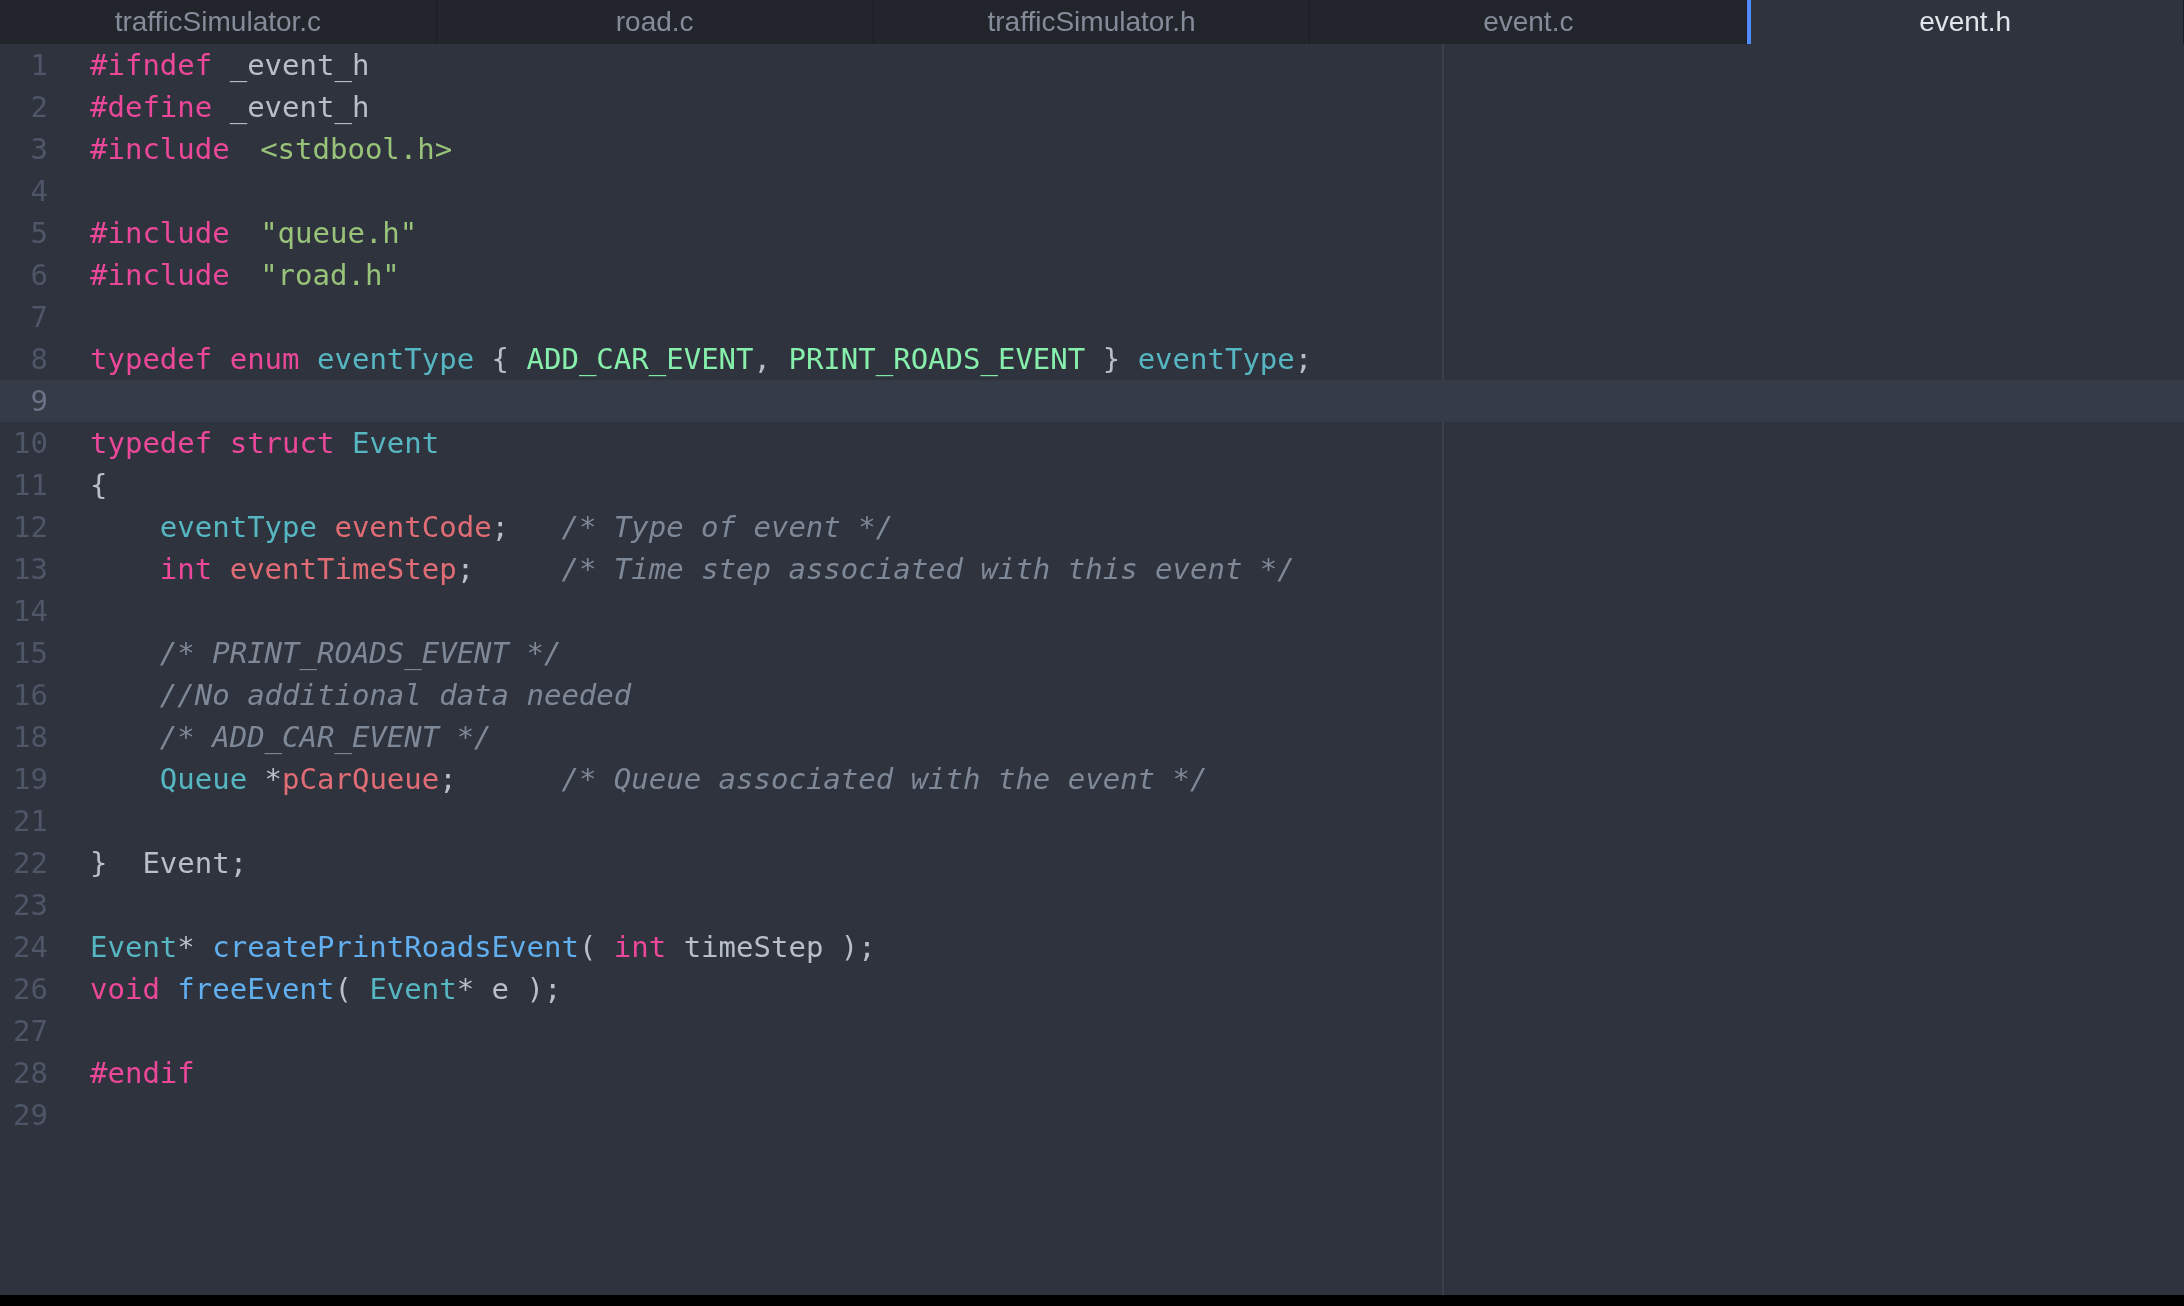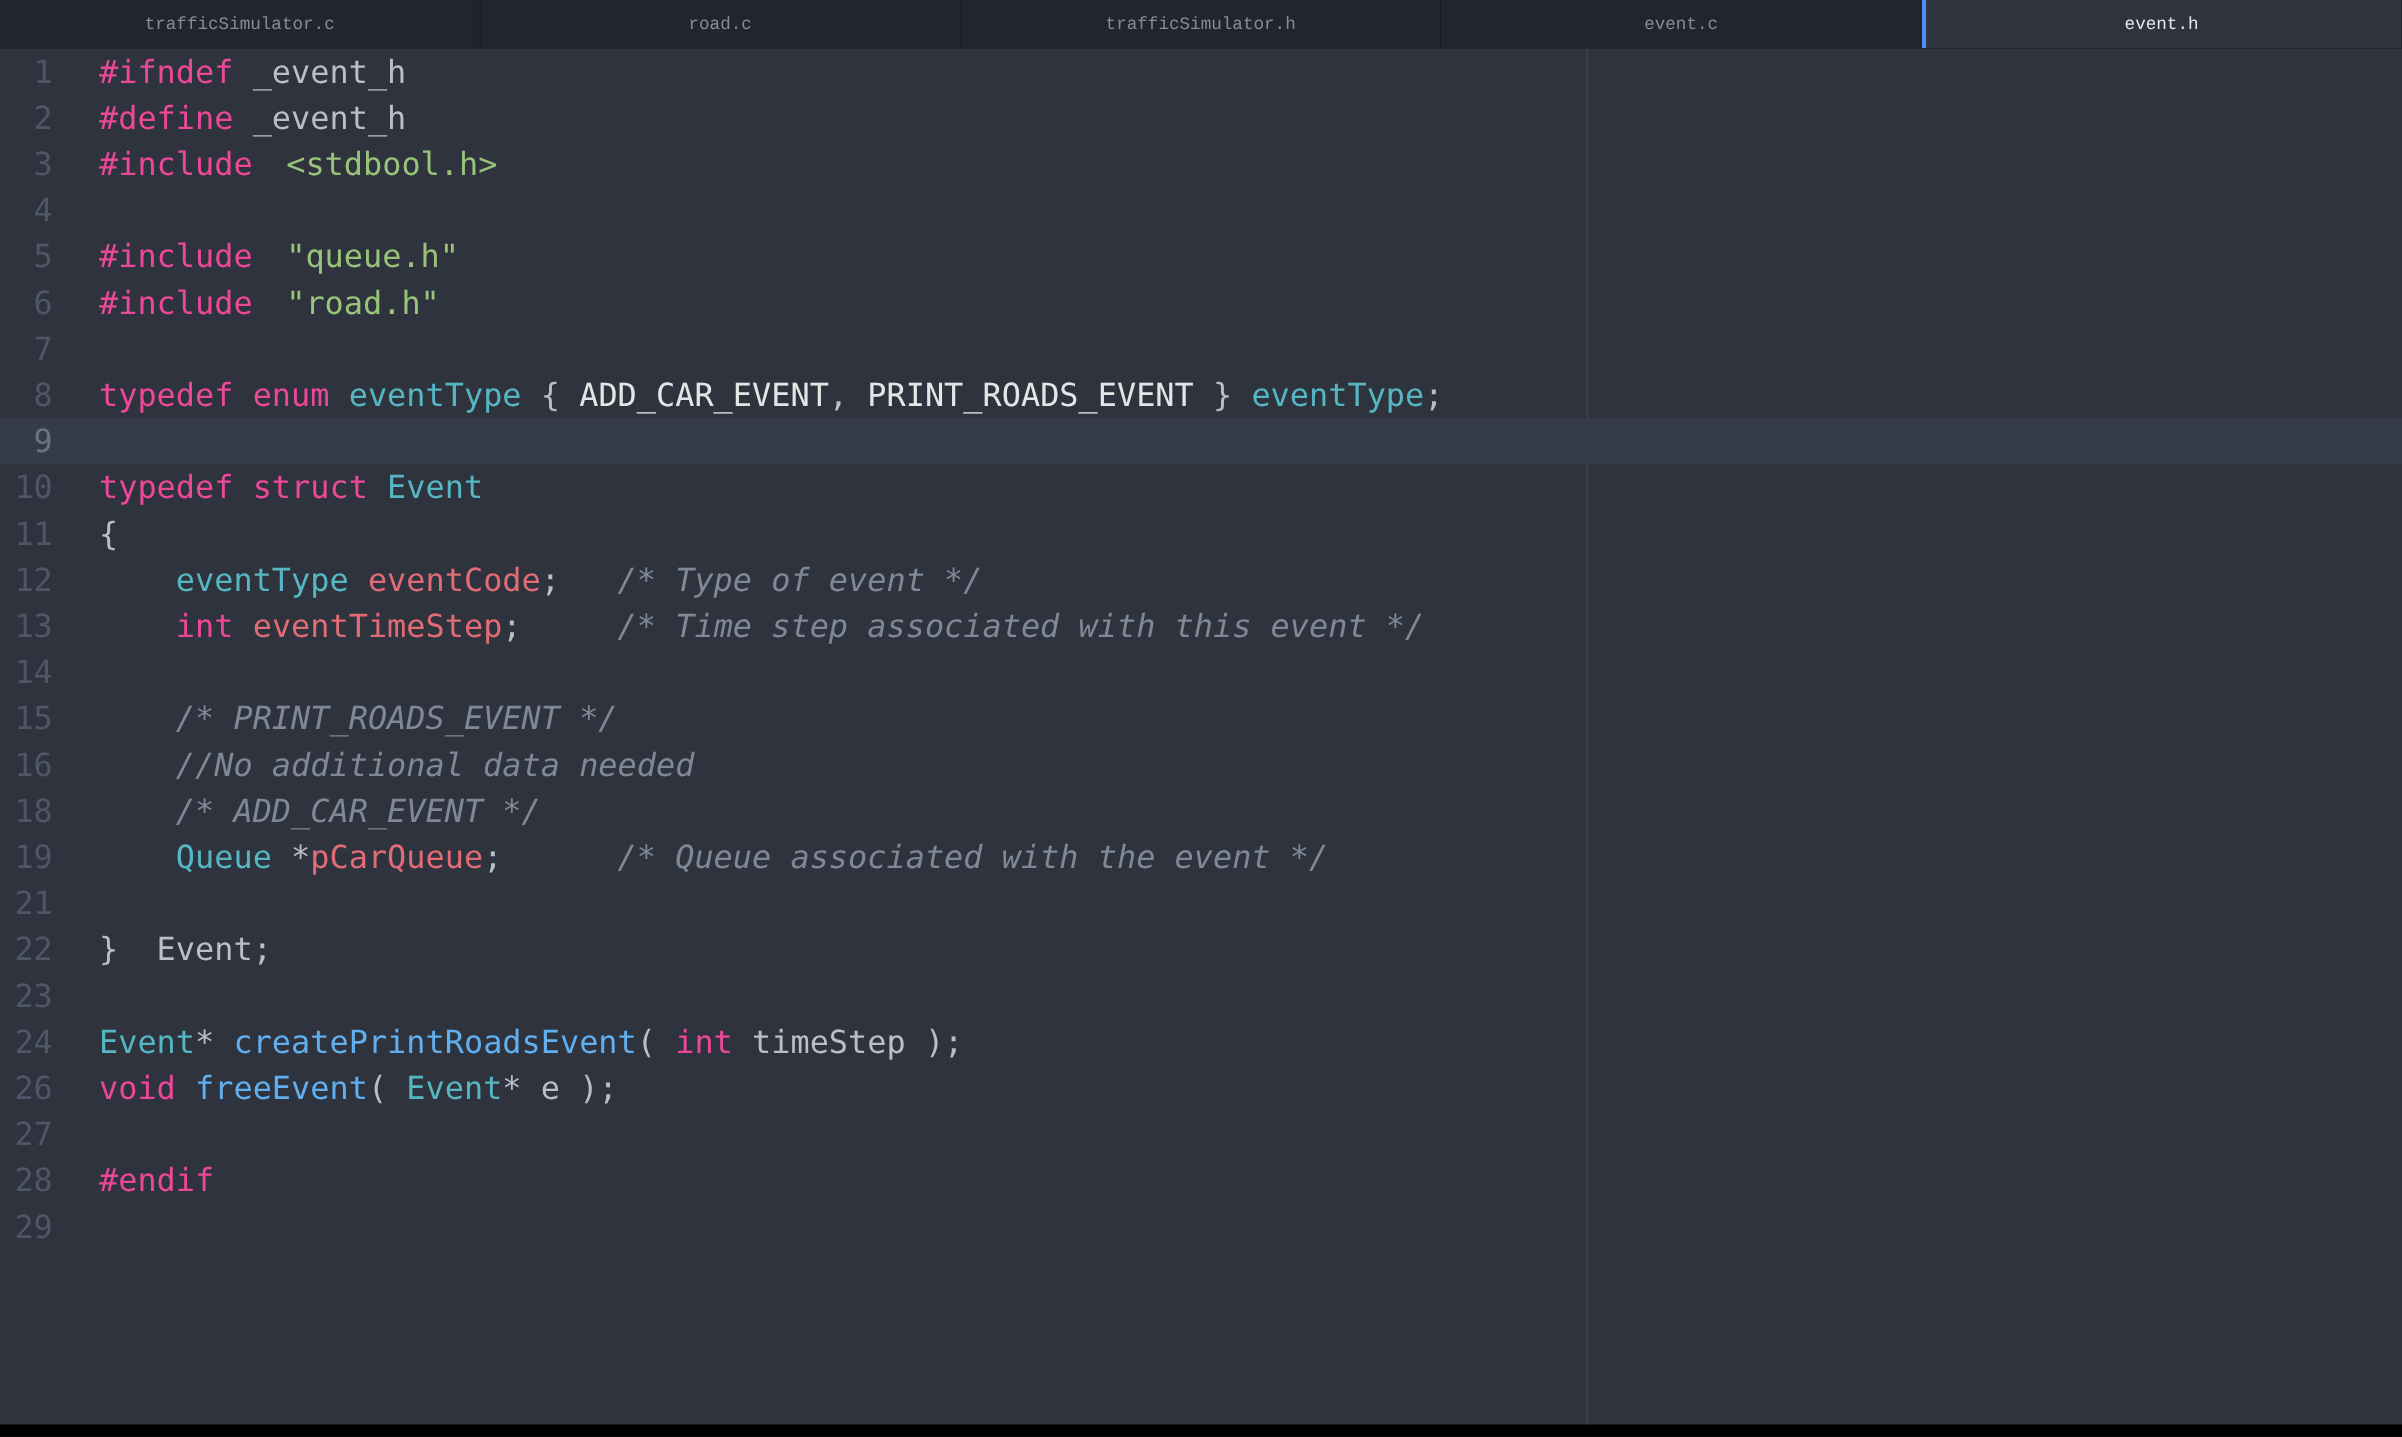--- a/index.html
+++ b/index.html
@@ -19,22 +19,22 @@
   }
   .tab {
     flex: 1 1 0;
     display: flex; align-items: center; justify-content: center;
     border-right: 1px solid #1a1d23;
     background: #22252c;
     cursor: default;
     overflow: hidden;
   }
   .tab-label {
-    font-family: Liberation Mono, monospace;
-    font-size: 16px;
+    font-family: Liberation Sans, sans-serif;
+    font-size: 28px;
     color: #858c99;
     white-space: nowrap;
   }
   .tab.active {
     background: #2e333d;
     box-shadow: inset 4px 0 0 0 #528bff;
     border-right-color: #1a1d23;
   }
   .tab.active .tab-label { color: #e2e5ea; }
 
@@ -70,21 +70,21 @@
   }
   .line.current .num { color: #6b7486; }
   .code {
     padding-left: 42px;
     white-space: pre;
   }
 
   
   .tok-kw    { color: #ec4899; text-align: center; }
   .tok-type  { color: #56b6c2; }
-  .tok-const { color: #e5e5e5; }
+  .tok-const { color: #86efac; }
   .tok-var   { color: #e06c75; }
   .tok-str   { color: #98c379; margin-left: 13px; }
   .tok-fn    { color: #61afef; }
   .tok-plain { color: #b8bfca; }
   .tok-cmt   { color: #7f8896; font-style: italic; }
 
   
   .bottom-strip {
     flex: 0 0 11px; height: 11px;
     background: #000;

